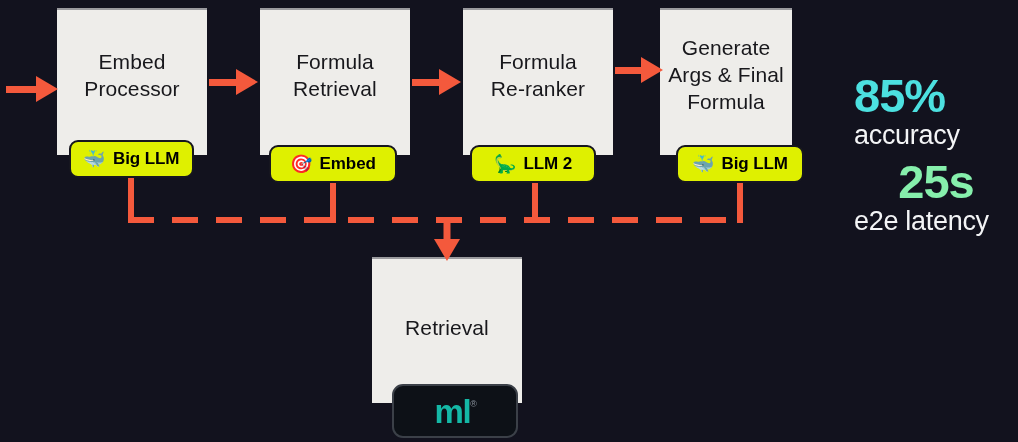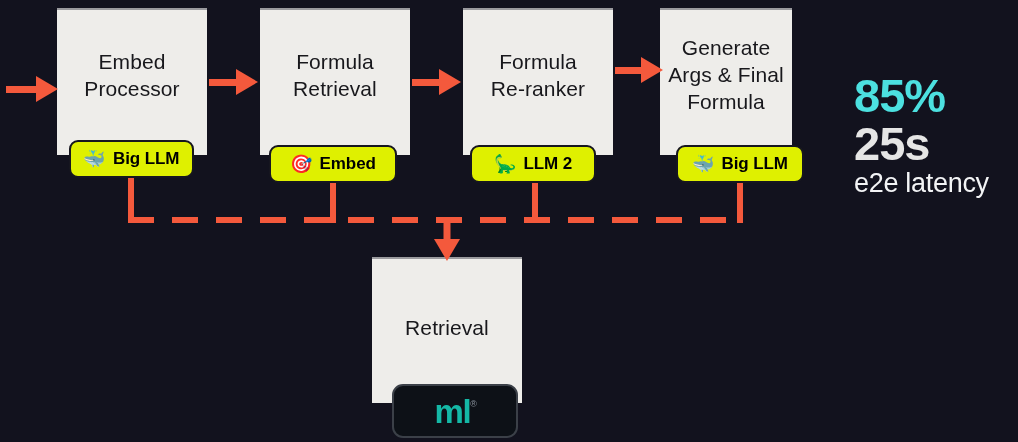--- a/index.html
+++ b/index.html
@@ -177,21 +177,21 @@
     padding-left: 12px;
     box-sizing: border-box;
   }
   .metric-value {
     font-size: 47px;
     font-weight: bold;
     line-height: 1.02;
     letter-spacing: -1px;
   }
   .metric-value.cyan { color: #4ce0e0; }
-  .metric-value.coral { color: #e5e5e5; }
+  .metric-value.coral { color: #86efac; text-align: center; }
   .metric-label {
     font-size: 27px;
     color: #f3f4f6;
     line-height: 1.18;
     letter-spacing: -0.3px;
     margin-bottom: 6px;
   }
 </style>
 </head>
 <body>
@@ -273,17 +273,18 @@
 
   <div class="mlflow-badge" style="left:392px; top:384px; width:122px; height:50px;">
     <span class="mlflow-text">
       <span class="ml-part">ml</span>
         <span class="tm-mark">®</span>
     </span>
   </div>
 
   <div id="metrics">
     <div class="metric-value cyan">85%</div>
+    <div class="metric-label">accuracy</div>
     <div class="metric-value coral">25s</div>
     <div class="metric-label">e2e latency</div>
   </div>
 
 </div>
 
 </body></html>

